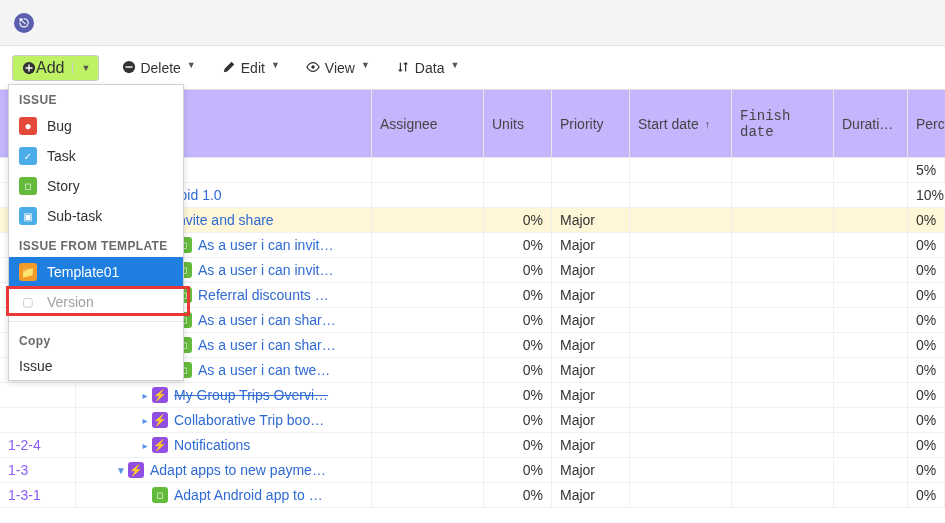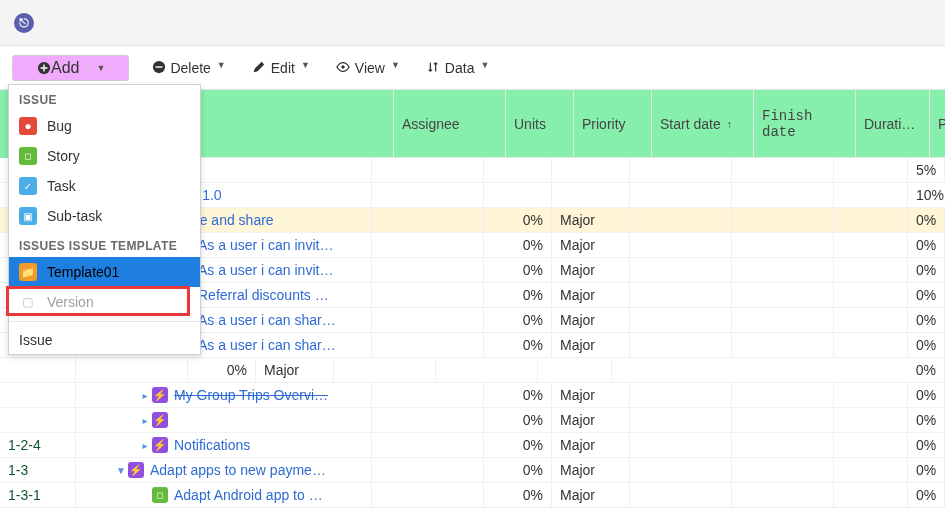--- a/index.html
+++ b/index.html
@@ -9,46 +9,46 @@
   
   .page-header { height: 46px; background: #f4f4f4; display: flex; align-items: center; gap: 10px; padding: 0 14px; border-bottom: 1px solid #e5e5e5; }
   .app-icon { width: 20px; height: 20px; border-radius: 50%; background: #5a5fad; display: flex; align-items: center; justify-content: center; color: #fff; font-size: 12px; font-weight: 600; }
   .page-title { font-size: 20px; color: #555; font-weight: 400; }
 
   
   .toolbar { height: 44px; display: flex; align-items: center; gap: 18px; padding: 0 12px; border-bottom: 1px solid #e0e0e0; position: relative; z-index: 5; background:#fff; }
   .tb-btn { display: inline-flex; align-items: flex-start; gap: 4px; font-size: 14px; color: #333; background: transparent; border: none; cursor: pointer; padding: 2px 4px; }
   .tb-btn .caret { font-size: 9px; color: #555; margin-left: 2px; }
   .tb-icon { width: 15px; height: 15px; display:inline-flex; align-items:center; justify-content:center; }
-  .add-wrap { display:inline-flex; align-items:center; border:1px solid #ccc; border-radius:3px; padding:3px 23px; background:#f0abfc; color:#333; position:relative; }
+  .add-wrap { display:inline-flex; align-items:center; border:1px solid #ccc; border-radius:3px; padding:3px 8px; background:#bef264; color:#333; position:relative; }
   .add-wrap .caret-split { border-left:1px solid #ccc; margin-left:8px; padding-left:8px; font-size:9px; color:#555; }
 
   
   .dropdown {
-    position: absolute; left: 8px; top: 84px; width: 193px;
+    position: absolute; left: 8px; top: 84px; width: 176px;
     background: #fff; border: 1px solid #d0d0d0; box-shadow: 0 2px 6px rgba(0,0,0,.15);
     z-index: 20; font-size: 14px;
   }
   .dd-section-label { padding: 8px 10px 4px; font-size: 12px; font-weight: 700; letter-spacing:.03em; color:#6a6a6a; }
   .dd-item { display: flex; align-items: center; gap: 10px; padding: 6px 10px; color:#333; cursor:pointer; }
   .dd-item .it-icon { width:18px; height:18px; border-radius:3px; display:flex; align-items:center; justify-content:center; font-size:12px; }
   .dd-item.disabled { color:#a0a0a0; cursor:default; }
-  .dd-item.selected { background:#1e7fe0; color:#000000; }
+  .dd-item.selected { background:#1e7fe0; color:#ffffff; }
   .dd-sep { border-top:1px solid #e6e6e6; margin:4px 0; }
   .dd-highlight-box { position:absolute; left:6px; top:286px; width:184px; height:30px; border:3px solid #e93838; z-index:30; pointer-events:none; }
 
   
   .grid-wrap { position:absolute; left:0; right:0; top:90px; bottom:0; overflow:hidden; }
   .grid { display:flex; flex-direction:column; }
   .grid-head, .grid-row { display:flex; align-items:stretch; }
-  .grid-head { height:68px; background:#86efac;padding-left:22px; }
+  .grid-head { height:68px; background:#c4b5fd; }
   .grid-head .cell { display:flex; align-items:center; justify-content:flex-start; padding:0 8px; font-size:14px; color:#454545; border-right:1px solid #e6e6e6; border-bottom:1px solid #e6e6e6; }
   .grid-row { height:25px; border-bottom:1px solid #f0f0f0; }
   .grid-row .cell { display:flex; align-items:center; padding:0 8px; font-size:14px; border-right:1px solid #f0f0f0; }
-  .c-wbs   { flex:0 0 76px; color:#14532d; }
+  .c-wbs   { flex:0 0 76px; color:#8b5cf6; }
   .c-issue { flex:0 0 296px; overflow:hidden; white-space:nowrap; text-overflow:ellipsis; }
   .c-assn  { flex:0 0 112px; }
   .c-units { flex:0 0 68px; justify-content:flex-end; }
   .c-prio  { flex:0 0 78px; }
   .c-start { flex:0 0 102px; }
   .c-fin   { flex:0 0 102px;font-family:Liberation Mono, monospace; }
   .c-dur   { flex:0 0 74px;  }
   .c-pct   { flex:1 1 auto; justify-content:flex-end; padding-right:20px; }
 
   .indent { display:inline-block; }
@@ -137,43 +137,44 @@
 </div>
 
 <div class="dropdown">
   <div class="dd-section-label">ISSUE</div>
 
   <div class="dd-item">
     <span class="it-icon ic-bug">●</span>
     <span>Bug</span>
   </div>
   <div class="dd-item">
+    <span class="it-icon ic-task"></span>
+    <span>Task</span>
+  </div>
+  <div class="dd-item">
     <span class="it-icon ic-story"></span>
     <span>Story</span>
-  </div>
-  <div class="dd-item">
-    <span class="it-icon ic-task"></span>
-    <span>Task</span>
   </div>
   <div class="dd-item">
     <span class="it-icon ic-subtsk"></span>
     <span>Sub-task</span>
   </div>
 
-  <div class="dd-section-label">ISSUES ISSUE TEMPLATE</div>
+  <div class="dd-section-label">ISSUE FROM TEMPLATE</div>
   <div class="dd-item selected">
     <span class="it-icon ic-folder"></span>
     <span>Template01</span>
   </div>
   <div class="dd-item disabled">
     <span class="it-icon ic-cube">▢</span>
     <span>Version</span>
   </div>
 
   <div class="dd-sep"></div>
+  <div class="dd-section-label" style="font-weight:700">Copy</div>
   <div class="dd-item">
     <span>Issue</span>
   </div>
 </div>
 <div class="dd-highlight-box"></div>
 
 <div class="grid-wrap">
   <div class="grid">
     <div class="grid-head">
       <div class="cell c-wbs">#</div>
@@ -312,20 +313,26 @@
           <div class="cell c-assn"></div>
           <div class="cell c-units">0%</div>
           <div class="cell c-prio">Major</div>
           <div class="cell c-start"></div>
           <div class="cell c-fin"></div>
           <div class="cell c-dur"></div>
           <div class="cell c-pct">0%</div>
         </div>
         <div class="grid-row row">
           <div class="cell c-wbs"></div>
+          <div class="cell c-issue">
+            <span class="indent lvl3"></span>
+            <span class="toggle"></span>
+            <span class="row-icon ic-story"></span>
+            <span class="row-link">As a user i can twe…</span>
+          </div>
           <div class="cell c-assn"></div>
           <div class="cell c-units">0%</div>
           <div class="cell c-prio">Major</div>
           <div class="cell c-start"></div>
           <div class="cell c-fin"></div>
           <div class="cell c-dur"></div>
           <div class="cell c-pct">0%</div>
         </div>
         <div class="grid-row row">
           <div class="cell c-wbs"></div>
@@ -342,20 +349,21 @@
           <div class="cell c-fin"></div>
           <div class="cell c-dur"></div>
           <div class="cell c-pct">0%</div>
         </div>
         <div class="grid-row row">
           <div class="cell c-wbs"></div>
           <div class="cell c-issue">
             <span class="indent lvl2"></span>
             <span class="toggle">▸</span>
             <span class="row-icon ic-epic"></span>
+            <span class="row-link">Collaborative Trip boo…</span>
           </div>
           <div class="cell c-assn"></div>
           <div class="cell c-units">0%</div>
           <div class="cell c-prio">Major</div>
           <div class="cell c-start"></div>
           <div class="cell c-fin"></div>
           <div class="cell c-dur"></div>
           <div class="cell c-pct">0%</div>
         </div>
         <div class="grid-row row">

